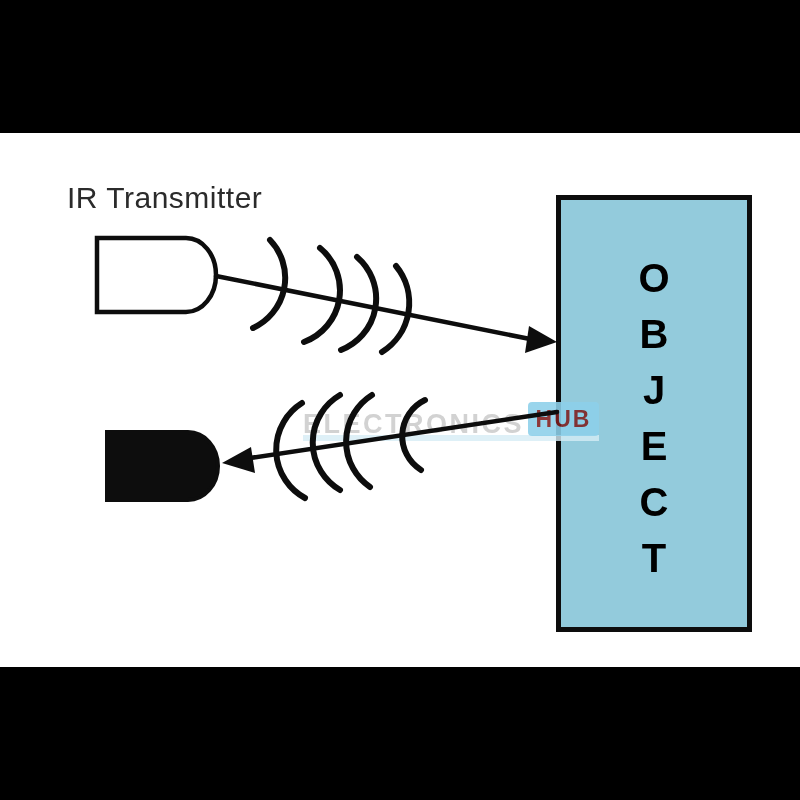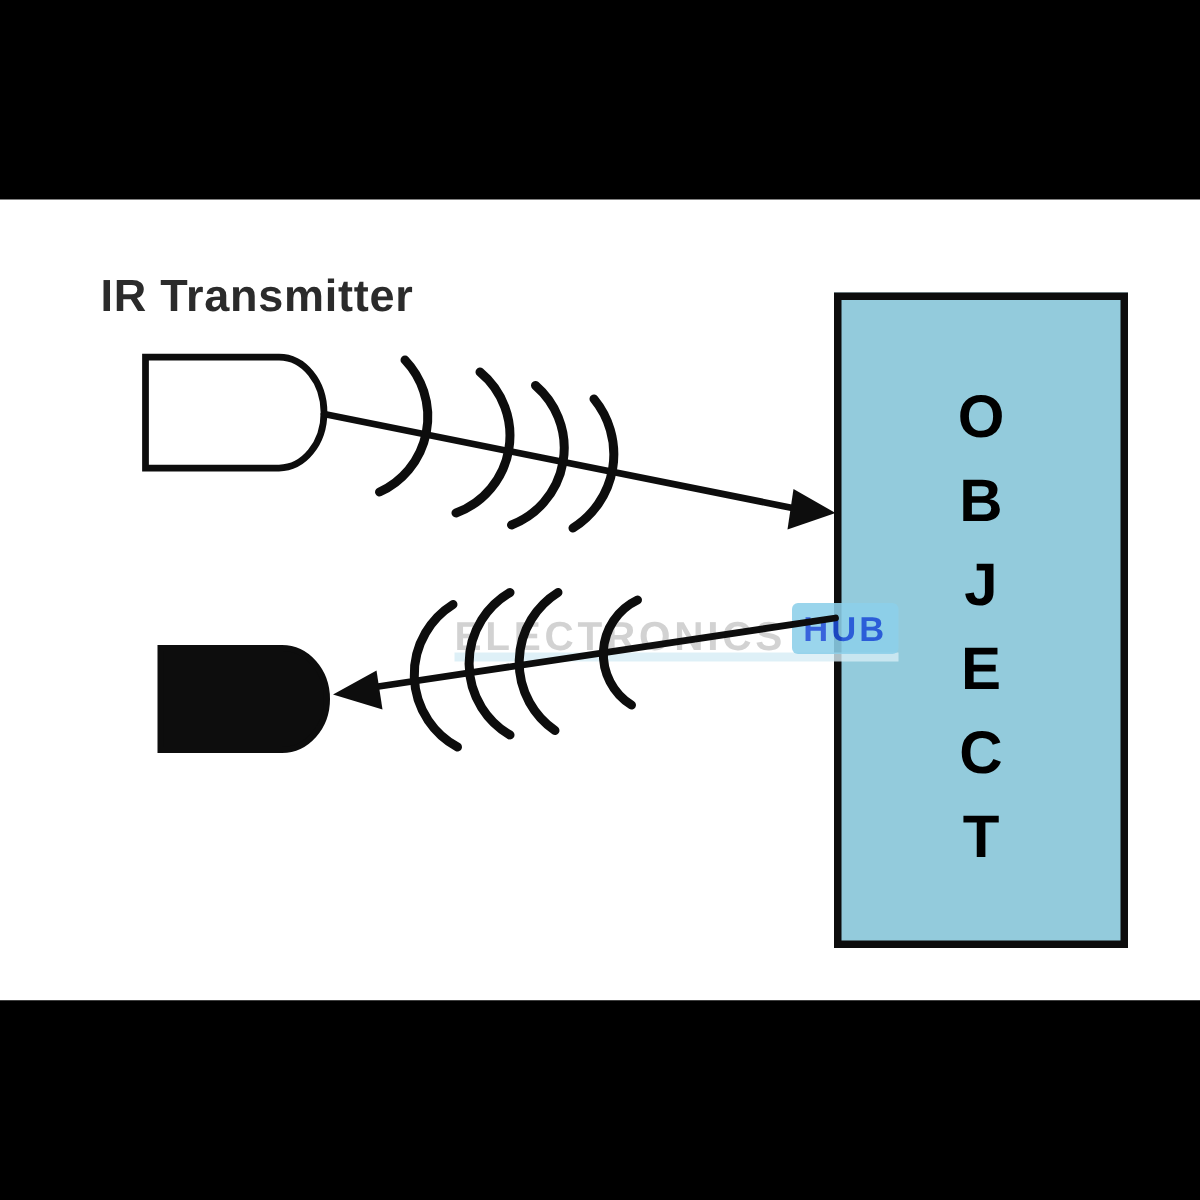--- a/index.html
+++ b/index.html
@@ -16,21 +16,21 @@
   html,body{width:800px;height:800px;overflow:hidden;}
   body{background:var(--letterbox);font-family:"Liberation Sans",sans-serif;position:relative;}
 
   .letterbox-bar{position:absolute;left:0;width:800px;height:133px;background:var(--letterbox);}
   .letterbox-bar.top{top:0;}
   .letterbox-bar.bottom{top:667px;}
 
   .canvas{position:absolute;left:0;top:133px;width:800px;height:534px;background:var(--canvas-bg);}
 
   .diagram-label{position:absolute;color:var(--label-ink);font-size:30px;letter-spacing:.5px;white-space:nowrap;}
-  .label-transmitter{left:67px;top:48px;font-weight:bold;}
+  .label-transmitter{left:67px;top:48px;}
   .label-receiver{left:75px;top:390px;}
 
   .object-box{
     position:absolute;left:556px;top:62px;width:196px;height:437px;
     background:var(--object-fill);border:5px solid var(--ink);
   }
   .object-letters{
     position:absolute;left:556px;top:117px;width:196px;height:336px;
     display:flex;flex-direction:column;align-items:center;
   }
@@ -46,21 +46,21 @@
     color:var(--watermark-text);white-space:nowrap;
   }
   .watermark-underline{
     position:absolute;left:303px;top:302px;width:296px;height:6px;
     background:var(--underline);opacity:.8;
   }
   .watermark-badge{
     position:absolute;left:528px;top:269px;width:71px;height:34px;
     background:var(--badge-bg);opacity:.88;border-radius:4px;
     display:flex;align-items:center;justify-content:center;
-    color:#1d4ed8;font-size:23px;font-weight:bold;letter-spacing:2px;
+    color:#7f1d1d;font-size:23px;font-weight:bold;letter-spacing:2px;
   }
 
   .overlay-svg{position:absolute;left:0;top:0;width:800px;height:534px;}
   .shape-stroke{fill:#ffffff;stroke:var(--ink);stroke-width:4.5;}
   .shape-solid{fill:var(--ink);stroke:var(--ink);stroke-width:4;}
   .beam{stroke:var(--ink);stroke-width:4.5;fill:none;stroke-linecap:round;}
   .wave{stroke:var(--ink);stroke-width:6;fill:none;stroke-linecap:round;}
   .arrowhead{fill:var(--ink);stroke:none;}
 </style>
 </head>

